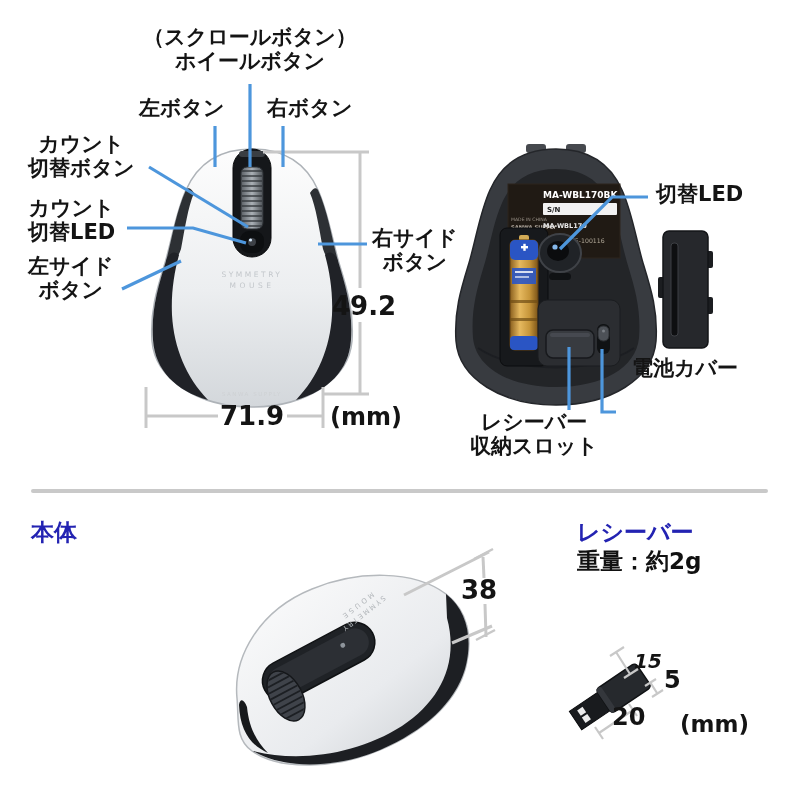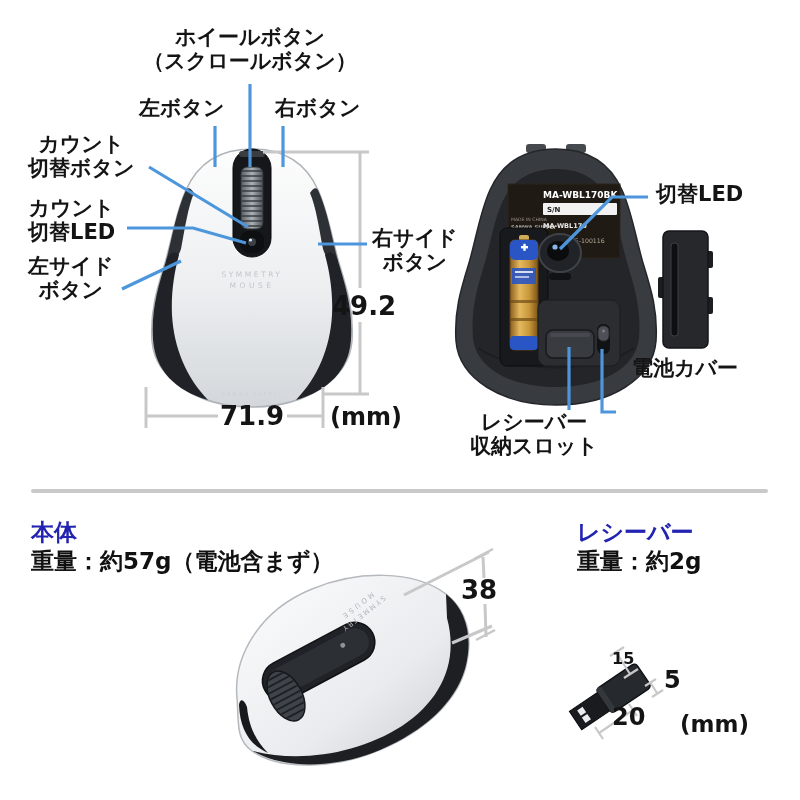--- a/index.html
+++ b/index.html
@@ -209,25 +209,25 @@
       <line x1="318" y1="244" x2="367" y2="244"></line>
       <polyline points="648,197 612,197 560,249"></polyline>
       <polyline points="602,349 602,412 616,412"></polyline>
       <line x1="569" y1="347" x2="569" y2="410"></line>
     </g>
 
     <rect x="31" y="489" width="737" height="4" rx="2" fill="#c9c9c9"></rect>
   </svg>
 
   <div class="label jp center twoline" style="left:120px;top:26px;width:260px;">
+    <span>（スクロールボタン）</span>
     <span>ホイールボタン</span>
-    <span>（スクロールボタン）</span>
   </div>
   <div class="label jp" style="left:139px;top:97px;">左ボタン</div>
-  <div class="label jp" style="left:275px;top:97px;">右ボタン</div>
+  <div class="label jp" style="left:267px;top:97px;">右ボタン</div>
   <div class="label jp twoline" style="left:28px;top:133px;">
     <span>カウント</span>
     <span>切替ボタン</span>
   </div>
   <div class="label jp twoline" style="left:28px;top:197px;">
     <span>カウント</span>
     <span>切替LED</span>
   </div>
   <div class="label jp twoline" style="left:28px;top:255px;">
     <span>左サイド</span>
@@ -242,23 +242,22 @@
   <div class="label unit" style="left:330px;top:404px;font-size:24px;">(mm)</div>
 
   <div class="label jp" style="left:656px;top:183px;">切替LED</div>
   <div class="label jp" style="left:632px;top:357px;">電池カバー</div>
   <div class="label jp center twoline" style="left:454px;top:411px;width:160px;">
     <span>レシーバー</span>
     <span>収納スロット</span>
   </div>
 
   <div class="label heading" style="left:31px;top:519px;">本体</div>
-  <div class="label spec" style="left:31px;top:548px;">重量：約57g（電池含まず）</div>
   <div class="label heading" style="left:577px;top:519px;">レシーバー</div>
   <div class="label spec" style="left:577px;top:548px;">重量：約2g</div>
 
   <div class="label num center" style="left:452px;top:576px;width:54px;">38</div>
-  <div class="label num" style="left:612px;top:650px;font-size:16px;">15</div>
+  <div class="label num" style="left:634px;top:650px;font-size:20px;font-style:italic;">15</div>
   <div class="label num" style="left:664px;top:667px;font-size:24px;">5</div>
   <div class="label num" style="left:612px;top:704px;font-size:24px;">20</div>
   <div class="label unit" style="left:680px;top:711px;">(mm)</div>
 
 </div>
 
 </body></html>

